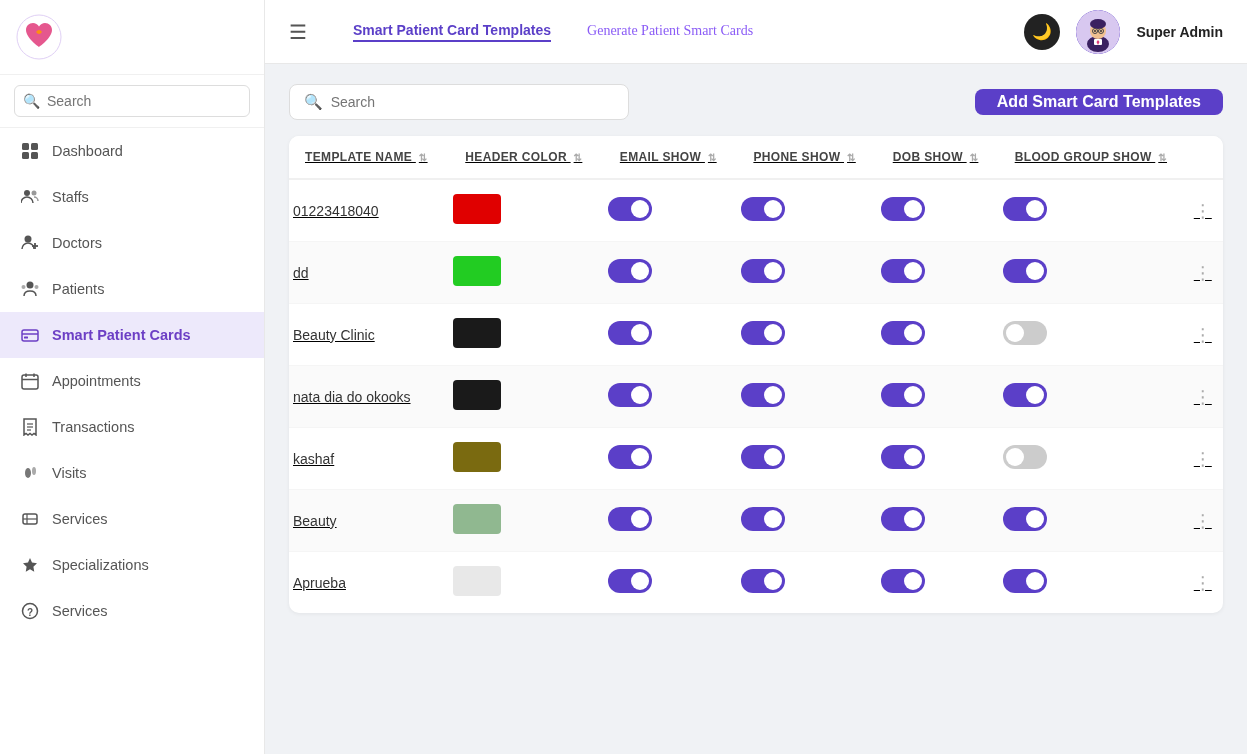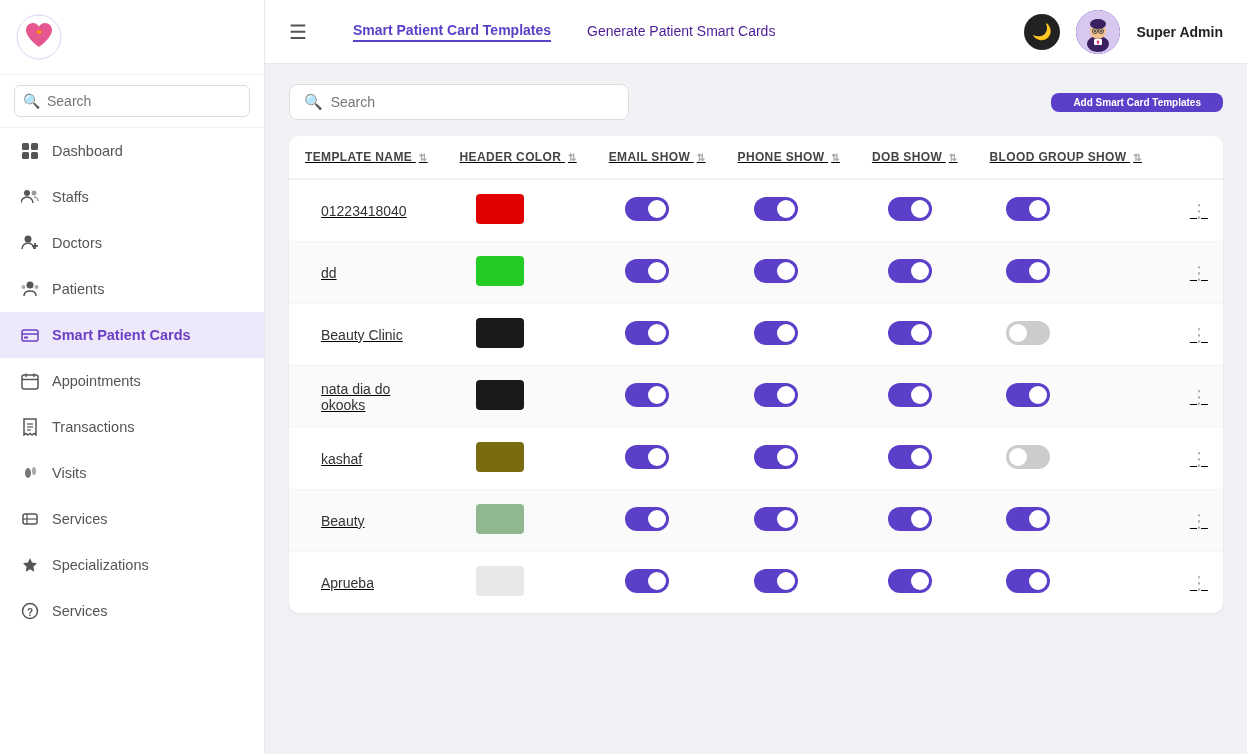--- a/index.html
+++ b/index.html
@@ -111,23 +111,24 @@
     .nav-link {
       font-size: 14px;
       font-weight: 600;
       color: #5b3fc8;
       border-bottom: 2px solid #5b3fc8;
       padding-bottom: 2px;
       cursor: pointer;
       margin-left: 16px;
     }
     .nav-link.inactive {
-      color: #4c1d95;
+      color: #8b5cf6;
       border-bottom: none;
       font-weight: 500;
+      font-family: Liberation Serif, serif;
     }
     .header-right {
       display: flex;
       align-items: center;
       gap: 16px;
     }
     .dark-mode-btn {
       width: 36px;
       height: 36px;
       border-radius: 50%;
@@ -187,21 +188,21 @@
       width: 100%;
     }
     .search-bar .si { color: #aaa; font-size: 15px; }
 
     .add-btn {
       background: #5b3fc8;
       color: #fff;
       border: none;
       border-radius: 8px;
       padding: 4px 22px;
-      font-size: 10px;
+      font-size: 16px;
       font-weight: 600;
       cursor: pointer;
     }
 
     
     .table-container {
       background: #fff;
       border-radius: 10px;
       overflow: hidden;
       box-shadow: 0 1px 4px rgba(0,0,0,0.06);
@@ -225,21 +226,21 @@
       letter-spacing: 0.03em;
       white-space: nowrap;
     }
     thead th .sort-icon { color: #aaa; font-size: 10px; margin-left: 3px; }
     tbody tr {
       border-bottom: 1px solid #f5f5f5;
     }
     tbody tr:nth-child(even) { background: #fafafa; }
     tbody tr:last-child { border-bottom: none; }
     tbody td {
-      padding: 14px 32px;
+      padding: 14px 4px;
       font-size: 14px;
       color: #333;
       vertical-align: middle;
     }
 
     .color-swatch {
       width: 48px;
       height: 30px;
       border-radius: 4px;
       display: inline-block;

